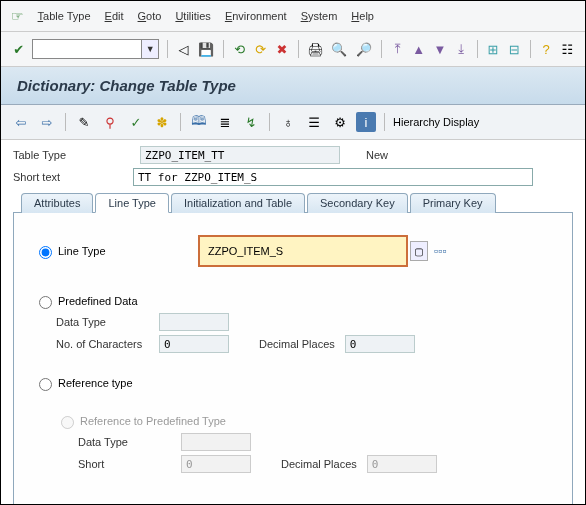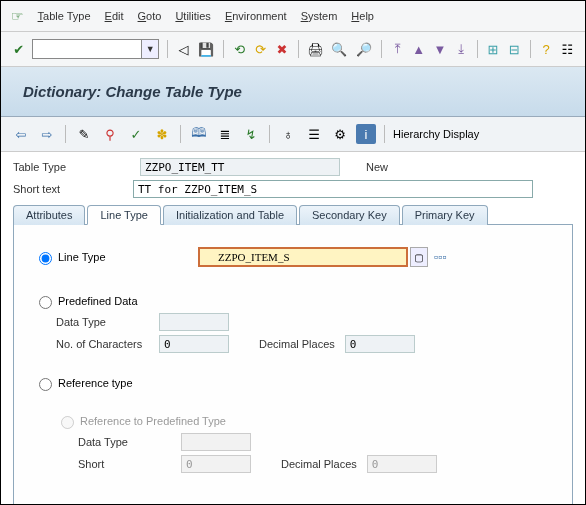--- a/index.html
+++ b/index.html
@@ -69,42 +69,42 @@
     width:16px; height:18px; display:flex; align-items:center; justify-content:center;
     border-left:1px solid #888; background:#eef; font-size:9px; color:#333;
   }
 
   .title-area {
     background: linear-gradient(#dbe8f2,#c7dbeb);
     border-bottom:1px solid #9ab;
     padding: 6px 12px;
   }
   .title-area h1 {
-    margin:10px; font-size:15px; font-style:italic; font-weight:bold; color:#2b3a4a;
+    margin:4px; font-size:15px; font-style:italic; font-weight:bold; color:#2b3a4a;
   }
 
   .apptoolbar {
     display:flex; align-items:center; gap:6px;
     padding:4px 10px;
     background:#f0f3f6;
     border-bottom:1px solid #ccc;
     height:26px;
   }
 
   .form-area { padding:6px 12px 0 12px; }
   .form-row { display:flex; align-items:center; margin-bottom:4px; }
   .form-row label { width:120px; color:#333; }
   .form-row input.fld {
     border:1px solid #8aa; background:#fff; font-family:monospace; font-size:11px;
     height:18px; padding:1px 4px; box-sizing:border-box;
   }
   .form-row .status { margin-left:26px; color:#333; }
 
   .tabstrip {
-    display:flex; gap:0; margin:6px 12px 0 12px; position:relative; top:1px;
+    display:flex; gap:0; margin:6px 12px 0 20px; position:relative; top:1px;
   }
   .tab {
     padding:3px 12px;
     border:1px solid #8fa8bc;
     border-bottom:none;
     border-radius:4px 4px 0 0;
     background:linear-gradient(#edf4fa,#d7e6f2);
     color:#2b3a4a;
     margin-right:2px;
   }
@@ -121,22 +121,22 @@
     padding:18px 20px 30px 20px;
     height: 250px;
   }
   .radio-row { display:flex; align-items:center; margin: 4px 0; }
   .radio-row input[type=radio] { margin-right:6px; }
   .sub { margin-left:22px; }
   .sub .form-row label { width:103px; }
   .highlight-input {
     border:2px solid #cc6e3a !important;
     background:#fff4c2 !important;
-    font-family:Liberation Serif, serif; font-size:11px;
-    height:20px; padding:1px 18px; box-sizing:border-box;
+    font-family:Liberation Sans, sans-serif; font-size:11px;
+    height:32px; padding:1px 8px; box-sizing:border-box;
     width:210px;
   }
   .f4-btn {
     width:16px; height:18px;
     display:flex; align-items:center; justify-content:center;
     border:1px solid #aaa; margin-left:2px; font-size:10px; background:#eef;
   }
   .info-chip {
     margin-left:6px; color:#3b6fa8; font-size:12px; font-weight:bold;
   }

